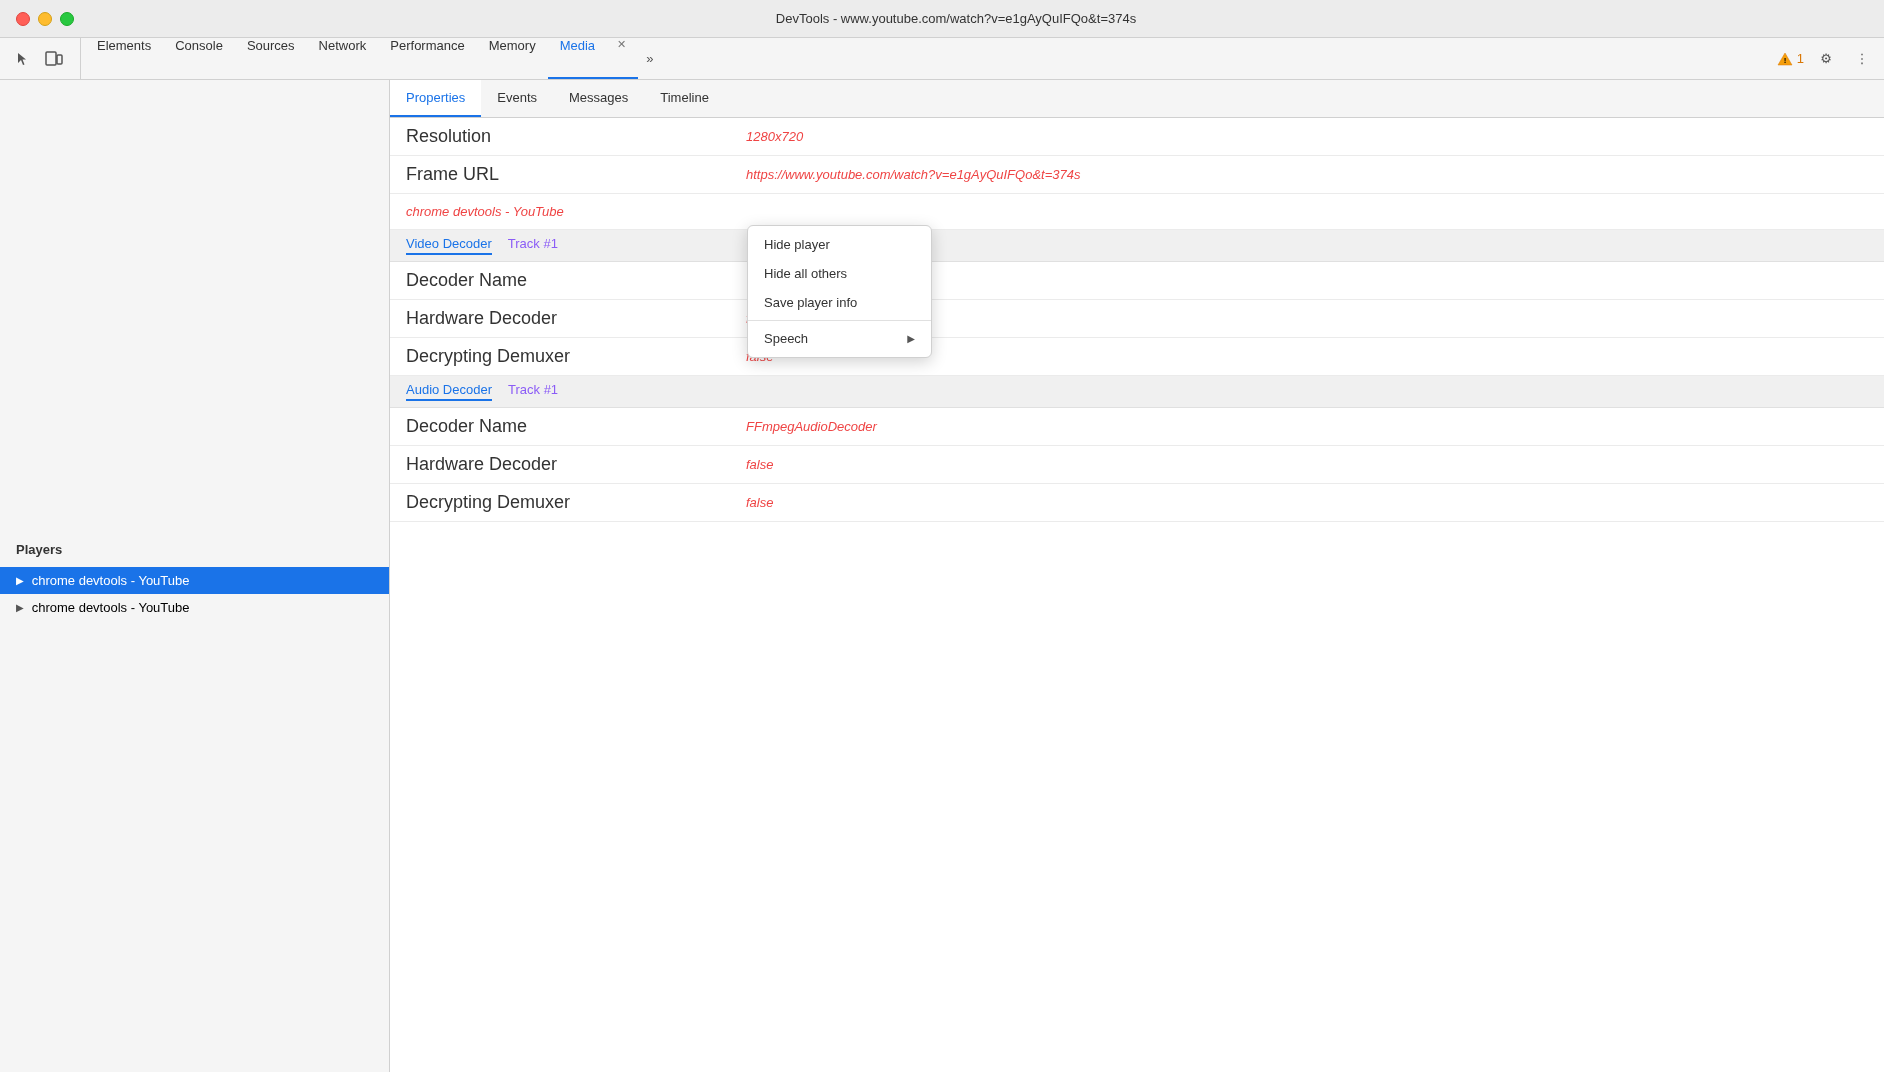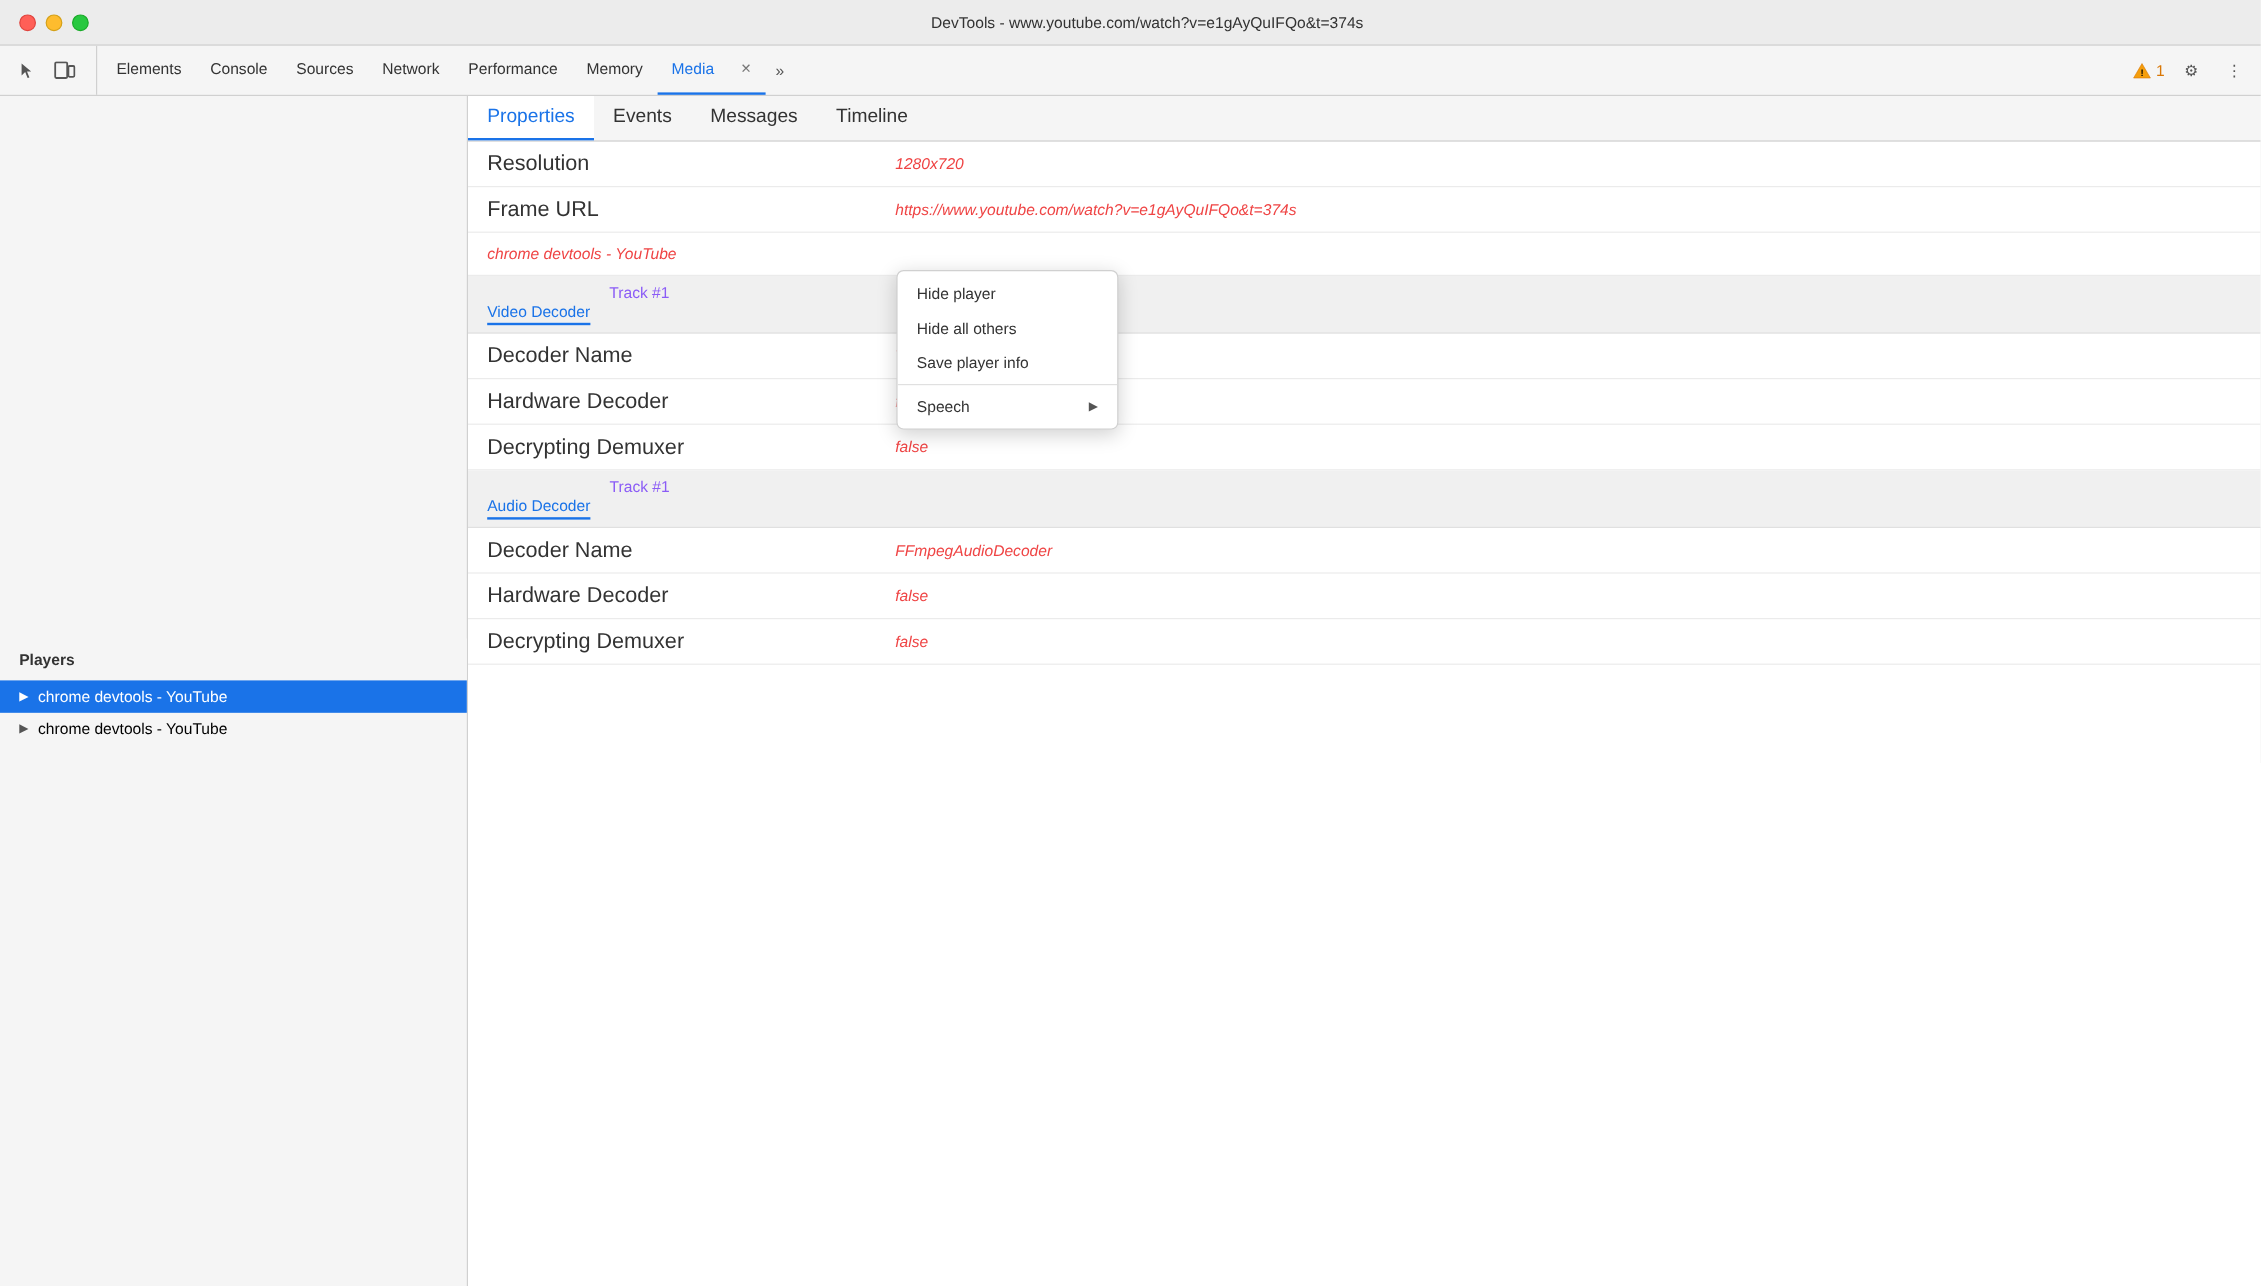--- a/index.html
+++ b/index.html
@@ -73,21 +73,21 @@
       cursor: pointer;
       color: #555;
     }
     .toolbar-nav {
       display: flex;
       align-items: stretch;
     }
     .nav-tab {
       padding: 0 12px;
       display: flex;
-      align-items: center;
+      align-items: flex-start;
       cursor: pointer;
       color: #333;
       font-size: 13px;
       border-bottom: 2px solid transparent;
       position: relative;
     }
     .nav-tab.active {
       color: #1a73e8;
       border-bottom: 2px solid #1a73e8;
       gap: 16px;
@@ -177,21 +177,21 @@
       background: #f5f5f5;
       height: 38px;
       align-items: stretch;
     }
     .sub-tab {
       padding: 0 16px;
       display: flex;
       align-items: center;
       cursor: pointer;
       color: #333;
-      font-size: 16px;
+      font-size: 13px;
       border-bottom: 2px solid transparent;
     }
     .sub-tab.active {
       color: #1a73e8;
       border-bottom: 2px solid #1a73e8;
       background: white;
     }
 
     
     .properties-table {
@@ -208,21 +208,20 @@
     .section-tab {
       font-size: 13px;
       color: #8b5cf6;
       cursor: pointer;
       padding-bottom: 2px;
       border-bottom: 2px solid transparent;
     }
     .section-tab.active {
       color: #1a73e8;
       border-bottom: 2px solid #1a73e8;
-      margin-top: 16px;
     }
     .property-row {
       display: flex;
       border-bottom: 1px solid #ebebeb;
       min-height: 36px;
       align-items: center;
     }
     .property-key {
       width: 340px;
       padding: 8px 16px;

